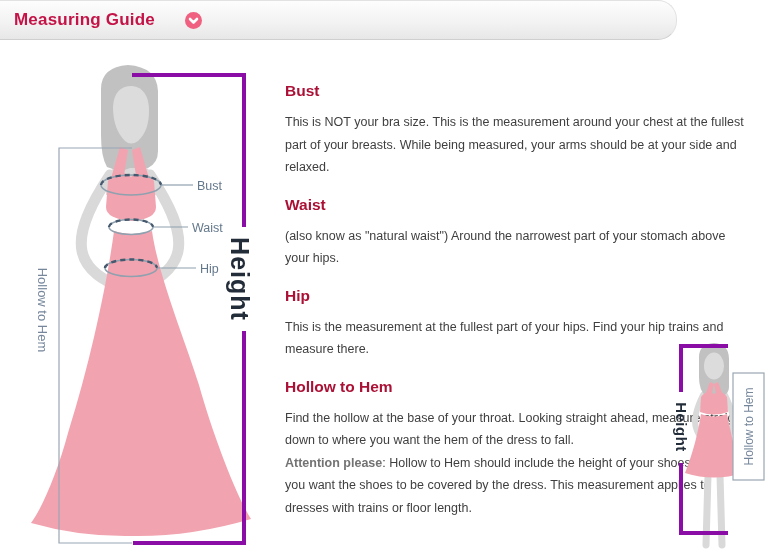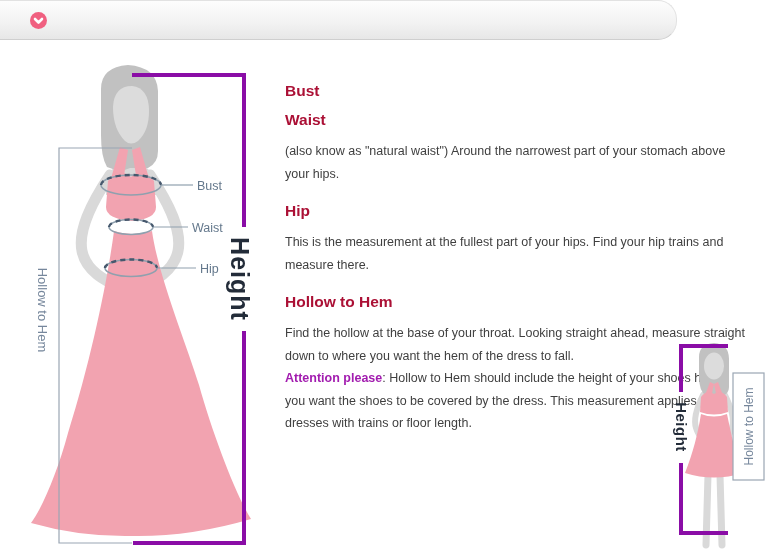--- a/index.html
+++ b/index.html
@@ -29,27 +29,28 @@
   
   .sections{
     position:absolute; left:285px; top:82px; width:462px;
   }
   .section h3{
     font-size:15.5px; font-weight:bold; color:#ab1035; margin:0 0 11px 0;
   }
   .section p{
     font-size:12.5px; color:#3f3f3f; line-height:22.5px; margin:0 0 17px 0;
   }
-  .attention{ font-weight:bold; color:#a21caf; }
+  .attention{ font-weight:bold; color:#737373; }
   svg text { user-select:none; }
 </style>
 </head>
 <body>
 
 <div class="header-bar">
+  <span class="header-title">Measuring Guide</span>
   <span class="chevron-wrap">
     <svg width="17" height="17" viewBox="0 0 17 17">
       <circle cx="8.5" cy="8.5" r="8.5" fill="#f06080"></circle>
       <polyline points="5,7 8.5,10.5 12,7" fill="none" stroke="#ffffff" stroke-width="2.6" stroke-linecap="round" stroke-linejoin="round"></polyline>
     </svg>
   </span>
 </div>
 
 <svg class="main-diagram" width="260" height="498" viewBox="0 0 260 498">
 
@@ -107,20 +108,21 @@
   <g>
     <polyline points="122,20 234,20 234,172" fill="none" stroke="#8a0da6" stroke-width="4"></polyline>
     <polyline points="234,276 234,488 123,488" fill="none" stroke="#8a0da6" stroke-width="4"></polyline>
     <text x="230" y="224" transform="rotate(90,230,224)" text-anchor="middle" dominant-baseline="central" font-size="25" font-weight="bold" letter-spacing="1" fill="#232c39">Height</text>
   </g>
 </svg>
 
 <div class="sections">
   <div class="section">
     <h3>Bust</h3>
+    <p>This is NOT your bra size. This is the measurement around your chest at the fullest part of your breasts. While being measured, your arms should be at your side and relaxed.</p>
   </div>
   <div class="section">
     <h3>Waist</h3>
     <p>(also know as "natural waist") Around the narrowest part of your stomach above your hips.</p>
   </div>
   <div class="section">
     <h3>Hip</h3>
     <p>This is the measurement at the fullest part of your hips. Find your hip trains and measure there.</p>
   </div>
   <div class="section">

